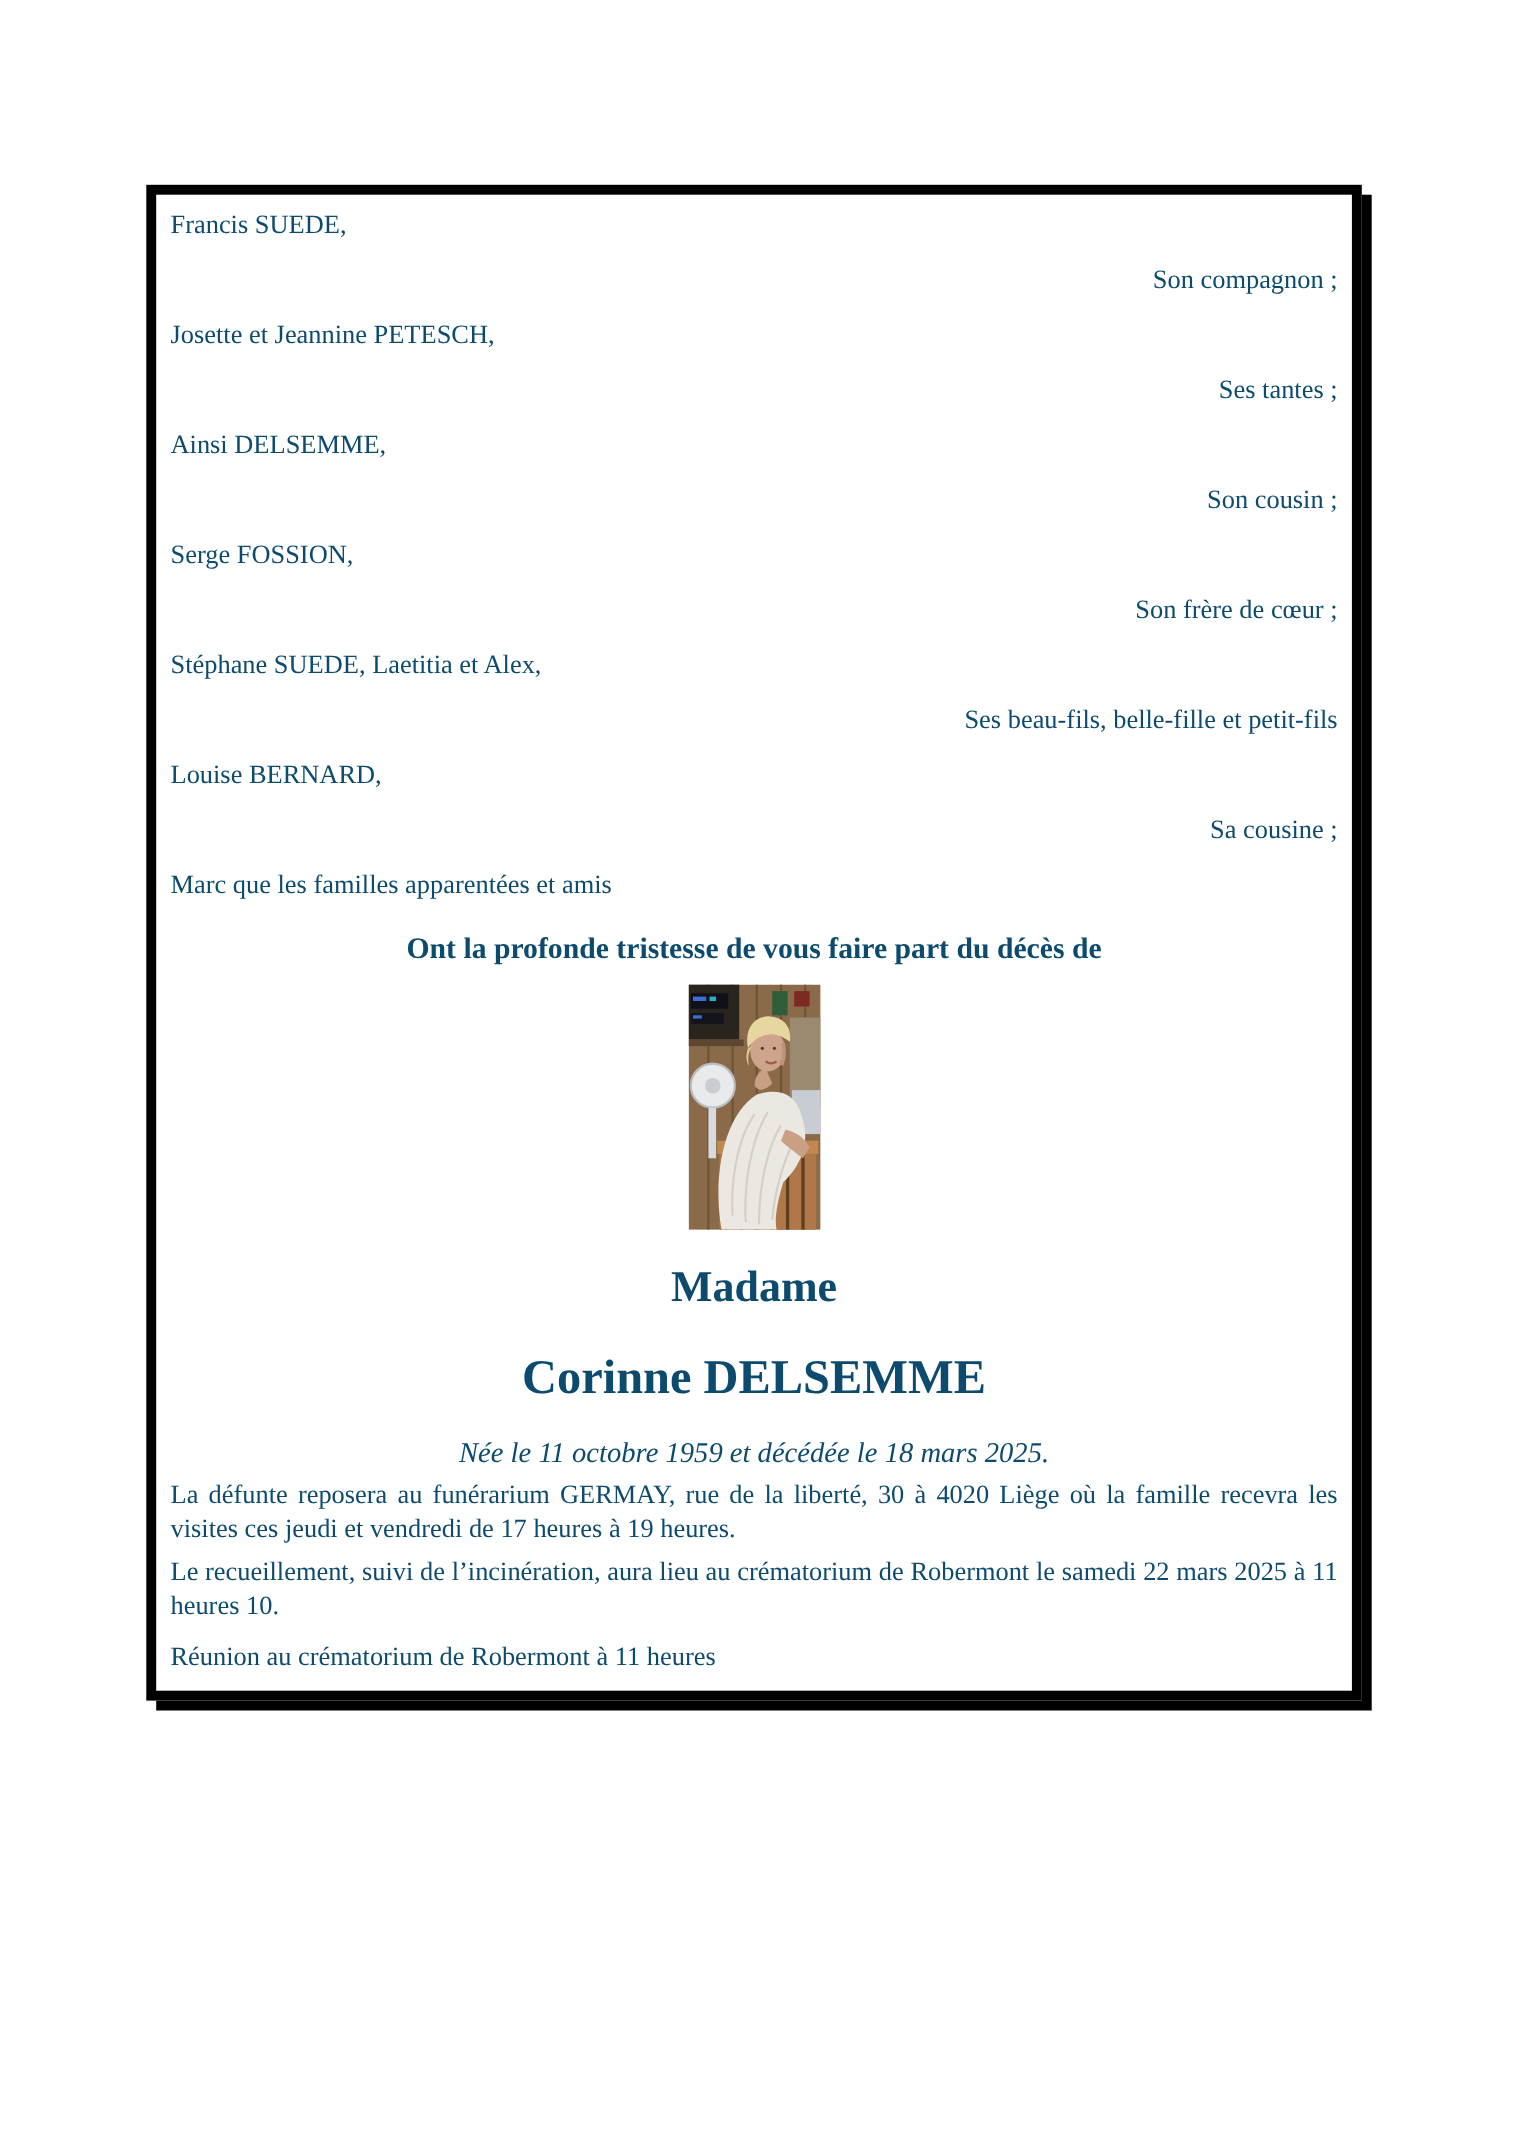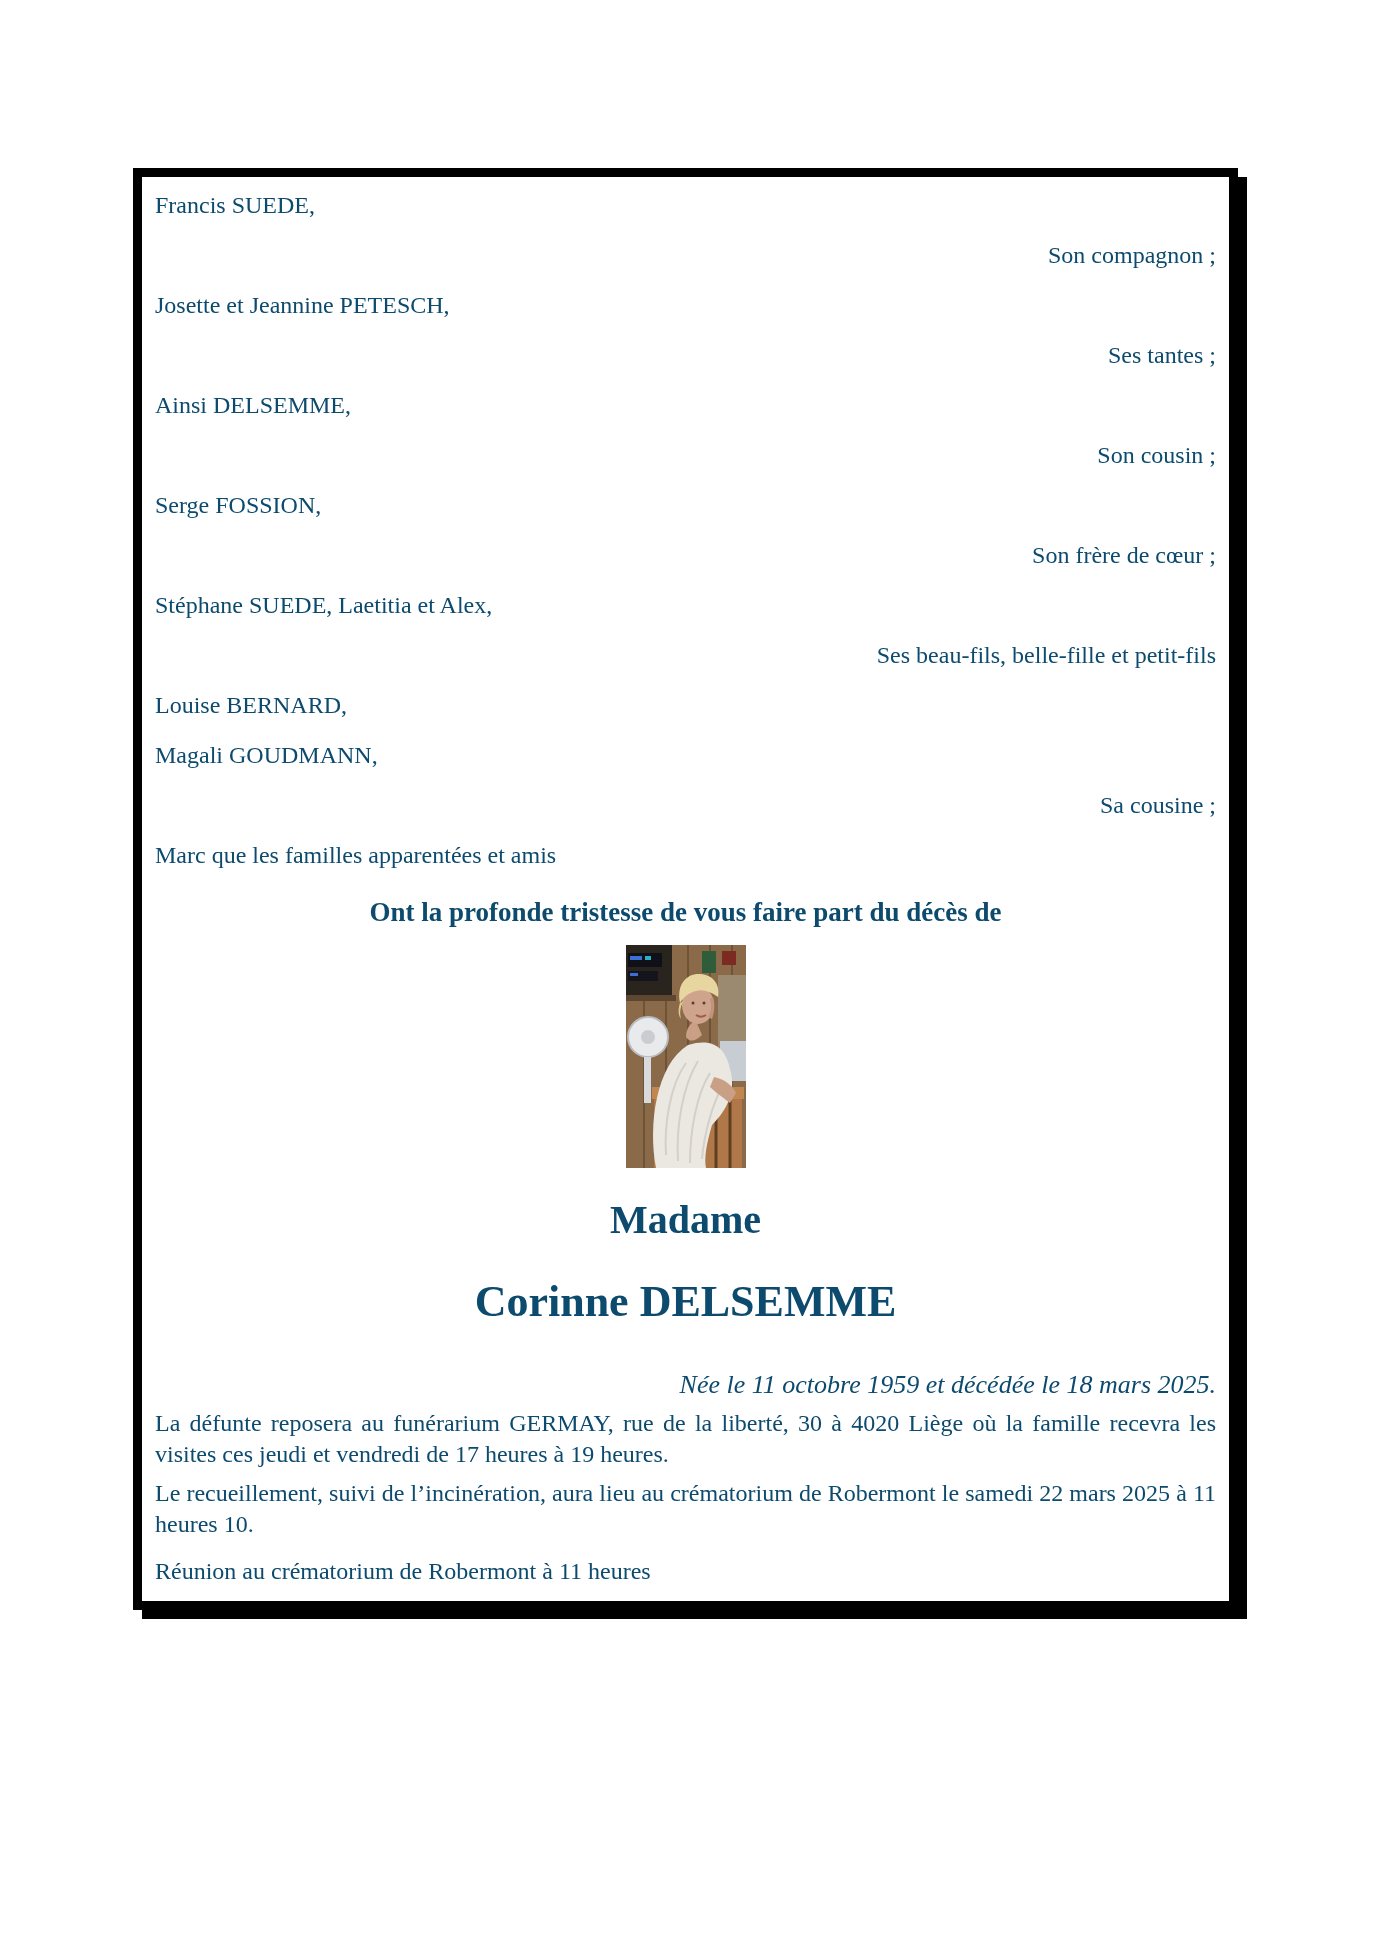--- a/index.html
+++ b/index.html
@@ -69,25 +69,25 @@
     text-align: center;
   }
   .h-nick {
     margin: 34px 0 0 0;
     font-size: 42px;
     line-height: 46px;
     font-weight: bold;
     text-align: center;
   }
   .dates {
-    margin: 44px 0 0 0;
+    margin: 30px 0 0 0;
     font-size: 26px;
     line-height: 30px;
     font-style: italic;
-    text-align: right;
+    text-align: center;
   }
   .para {
     margin: 8px 0 0 0;
     font-size: 24px;
     line-height: 31px;
     text-align: justify;
   }
   .para.single {
     margin-top: 16px;
     text-align: left;
@@ -117,21 +117,20 @@
     <p class="relation-line">Son cousin ;</p>
 
     <p class="name-line">Serge FOSSION,</p>
     <p class="relation-line">Son frère de cœur ;</p>
 
     <p class="name-line">Stéphane SUEDE, Laetitia et Alex,</p>
     <p class="relation-line">Ses beau-fils, belle-fille et petit-fils</p>
 
     <p class="name-line">Louise BERNARD,</p>
 
-    <p class="name-line">Magali GOUDMANN,</p>
     <p class="relation-line">Sa cousine ;</p>
 
     <p class="name-line">Marc que les familles apparentées et amis</p>
 
     <p class="announcement">Ont la profonde tristesse de vous faire part du décès de</p>
 
     <div class="photo-wrap">
       <svg width="120" height="223" viewBox="0 0 120 223" xmlns="http://www.w3.org/2000/svg">
 
         <rect x="0" y="0" width="120" height="223" fill="#8a6a48"></rect>

